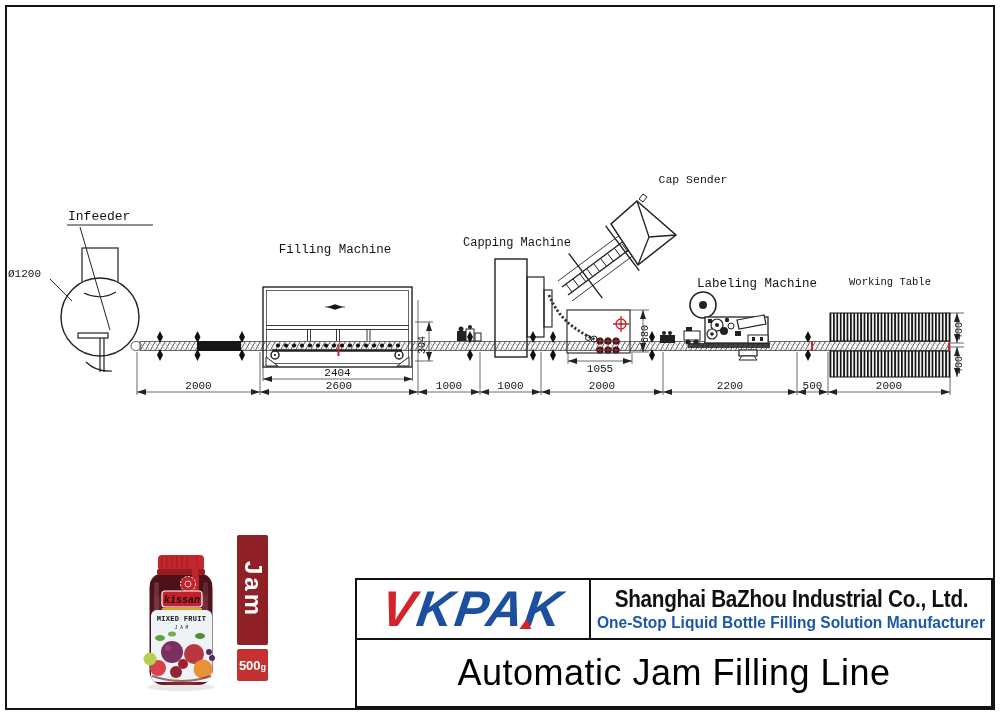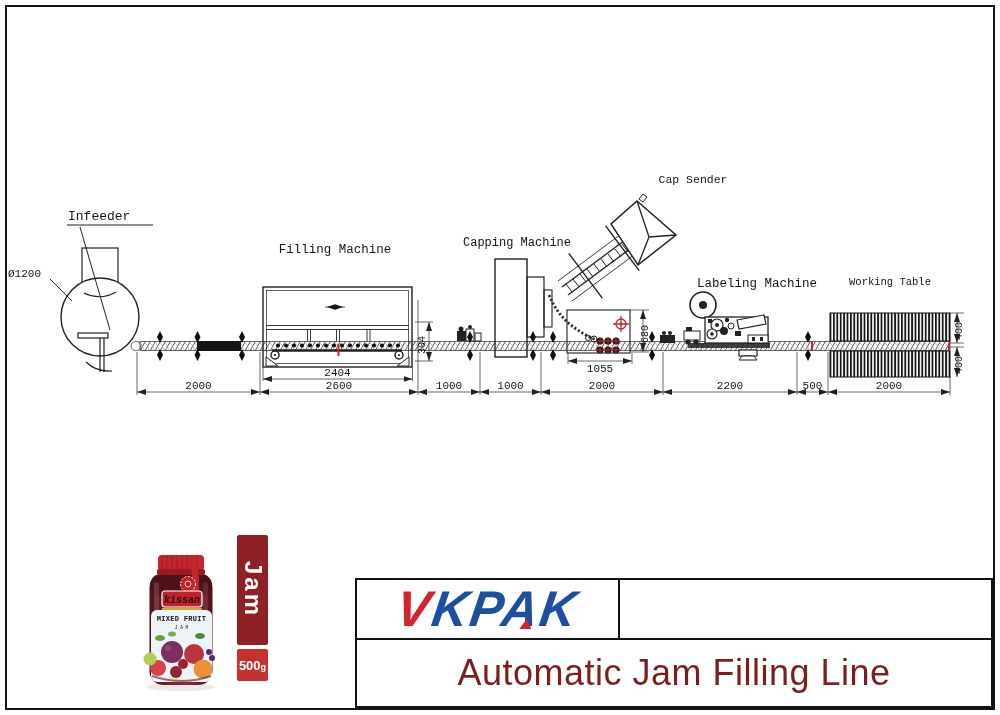--- a/index.html
+++ b/index.html
@@ -24,21 +24,21 @@
   .logo{font-size:50px;font-style:italic;font-weight:bold;letter-spacing:2px;
         transform:skewX(-8deg);line-height:1;white-space:nowrap;}
   .logo-tri{position:absolute;left:163px;bottom:9px;width:0;height:0;
             border-left:6px solid transparent;border-right:6px solid transparent;
             border-bottom:10px solid #d6232a;transform:skewX(-8deg);}
   .cell-company{flex:1;display:flex;flex-direction:column;align-items:center;justify-content:center;}
   .company{font-size:23px;font-weight:bold;color:#101010;transform:scaleX(0.9);
            letter-spacing:-0.3px;white-space:nowrap;}
   .tagline{font-size:16px;font-weight:bold;transform:scaleX(0.97);white-space:nowrap;margin-top:1px;}
   .footer-title{height:66px;display:flex;align-items:center;justify-content:center;
-                font-size:36px;font-weight:400;color:#7f1d1d;letter-spacing:0.5px;}
+                font-size:36px;font-weight:400;color:#000000;letter-spacing:0.5px;}
 </style>
 </head>
 <body>
 
 <div class="page">
   <div class="frame"></div>
 
   <svg width="1000" height="715" viewBox="0 0 1000 715" style="position:absolute;left:0;top:0;">
     <defs>
       <pattern id="conv" width="5" height="9" patternUnits="userSpaceOnUse">
@@ -322,16 +322,20 @@
     <span class="w">500</span>
       <span class="wu">g</span>
   </div>
 
   <div class="footer">
     <div class="footer-top">
       <div class="cell-logo">
         <div class="logo"><span style="color:#d6232a">V</span><span style="color:#1d4f9f">KPAK</span></div>
         <span class="logo-tri"></span>
       </div>
+      <div class="cell-company">
+        <div class="company">Shanghai BaZhou Industrial Co., Ltd.</div>
+        <div class="tagline" style="color:#1c57ab">One-Stop Liquid Bottle Filling Solution Manufacturer</div>
+      </div>
     </div>
     <div class="footer-title">Automatic Jam Filling Line</div>
   </div>
 </div>
 
 </body></html>

